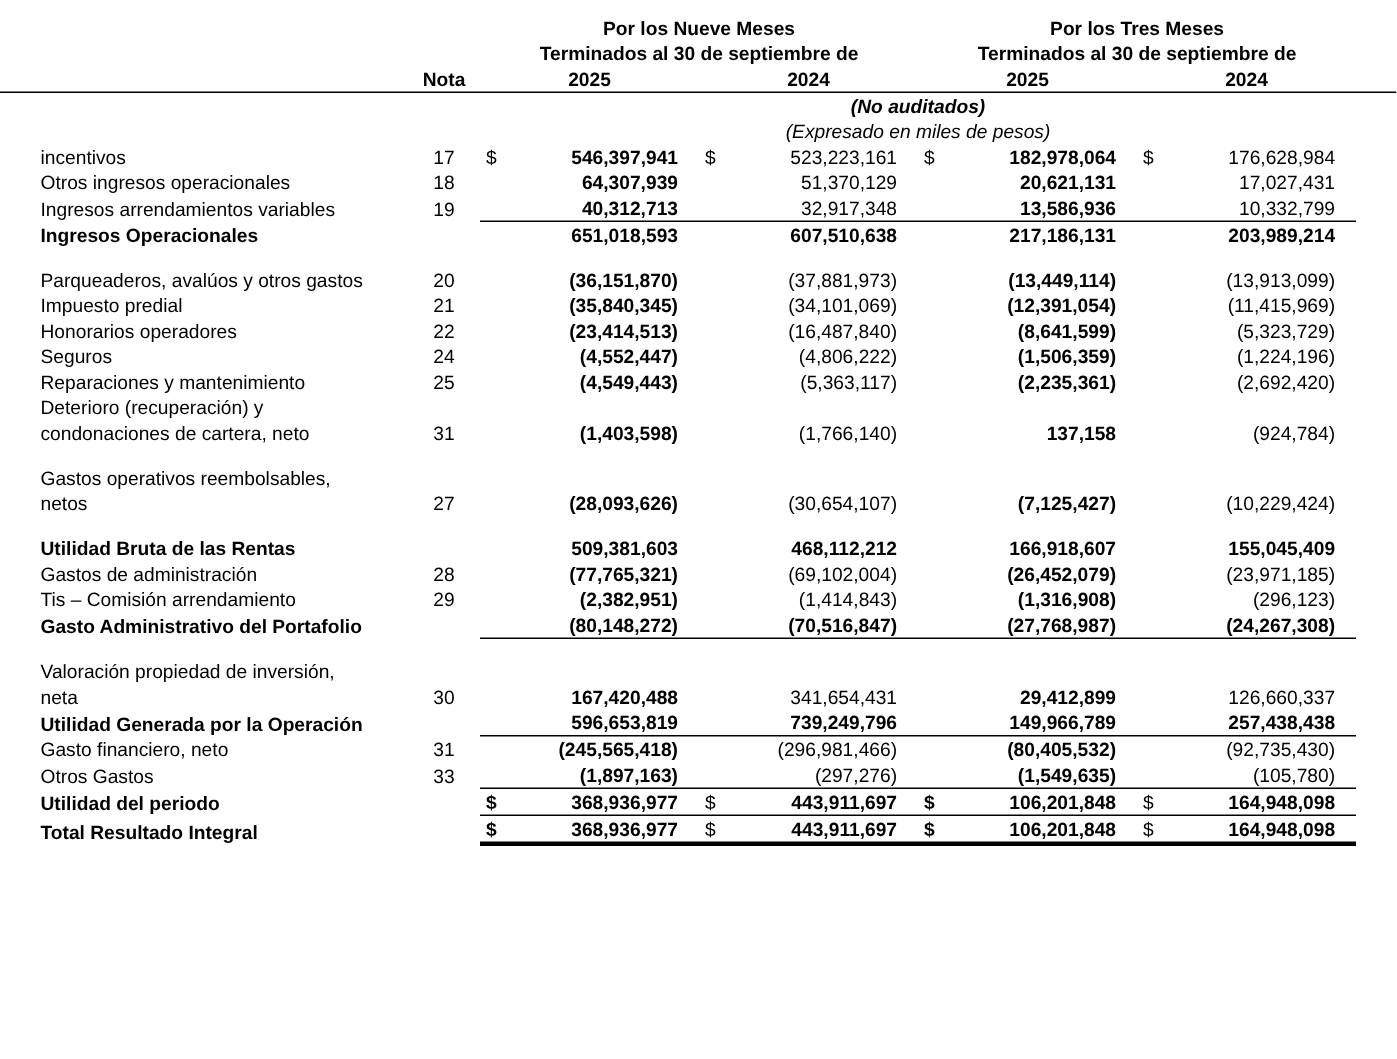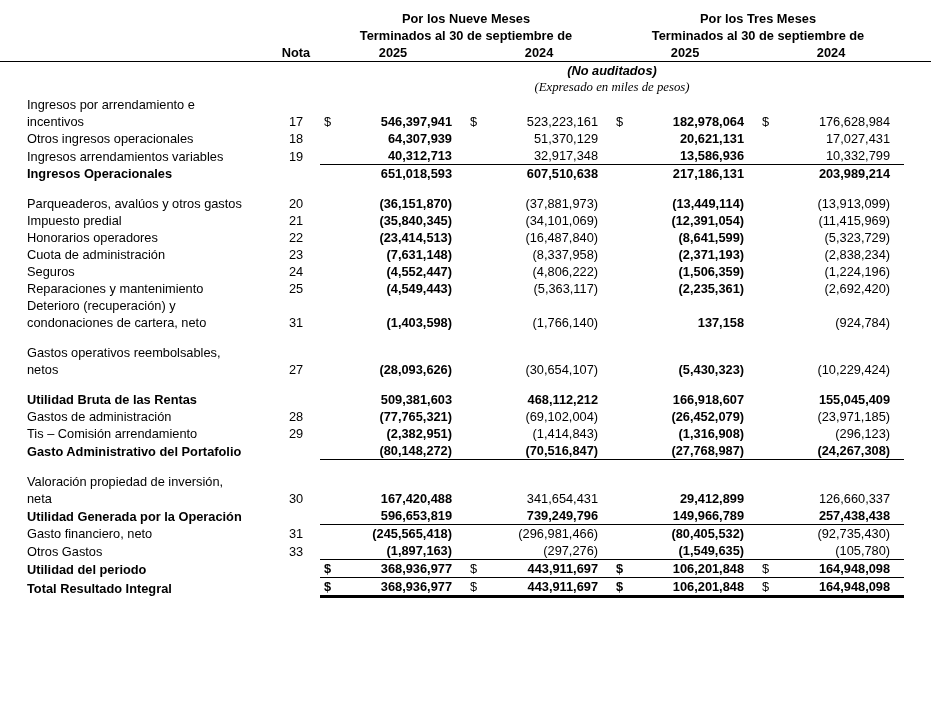--- a/index.html
+++ b/index.html
@@ -81,21 +81,21 @@
     border-bottom: 1.6px solid #000;
     text-align: center;
   }
   
   tr.ruled td.rl { border-top: 1.3px solid #000; }
   tr.ruledbelow td.rl { border-bottom: 1.3px solid #000; }
   tr.ruledthick td.rl { border-bottom: 3.2px solid #000; }
 
   td.spacer { height: 13px; }
   .ital { font-style: italic; font-weight: bold; }
-  .ital2 { font-style: italic; font-family: Liberation Serif, serif; }
+  .ital2 { font-style: italic; }
   .centerwide { text-align: center; }
 </style>
 </head>
 <body>
 
 <div class="sheet">
   <table class="fin">
     <colgroup>
       <col class="c-label">
         <col class="c-note">
@@ -141,24 +141,20 @@
       </tr>
       <tr>
         <td></td>
         <td></td>
         <td class="centerwide ital2" colspan="8">(Expresado en miles de pesos)</td>
         <td></td>
       </tr>
     </thead>
     <tbody id="rows-body">
         <tr>
-          <td class="label">Ingresos por arrendamiento e</td>
-          <td colspan="10"></td>
-        </tr>
-        <tr>
           <td class="label">incentivos</td>
           <td class="note">17</td>
           <td class="cur rl">$</td>
           <td class="val rl b">546,397,941</td>
           <td class="cur rl">$</td>
           <td class="val rl">523,223,161</td>
           <td class="cur rl">$</td>
           <td class="val rl b">182,978,064</td>
           <td class="cur rl">$</td>
           <td class="val rl">176,628,984</td>
@@ -239,33 +235,20 @@
           <td class="val rl b">(23,414,513)</td>
           <td class="cur rl"></td>
           <td class="val rl">(16,487,840)</td>
           <td class="cur rl"></td>
           <td class="val rl b">(8,641,599)</td>
           <td class="cur rl"></td>
           <td class="val rl">(5,323,729)</td>
           <td></td>
         </tr>
         <tr>
-          <td class="label">Cuota de administración</td>
-          <td class="note">23</td>
-          <td class="cur rl"></td>
-          <td class="val rl b">(7,631,148)</td>
-          <td class="cur rl"></td>
-          <td class="val rl">(8,337,958)</td>
-          <td class="cur rl"></td>
-          <td class="val rl b">(2,371,193)</td>
-          <td class="cur rl"></td>
-          <td class="val rl">(2,838,234)</td>
-          <td></td>
-        </tr>
-        <tr>
           <td class="label">Seguros</td>
           <td class="note">24</td>
           <td class="cur rl"></td>
           <td class="val rl b">(4,552,447)</td>
           <td class="cur rl"></td>
           <td class="val rl">(4,806,222)</td>
           <td class="cur rl"></td>
           <td class="val rl b">(1,506,359)</td>
           <td class="cur rl"></td>
           <td class="val rl">(1,224,196)</td>
@@ -309,21 +292,21 @@
           <td colspan="10"></td>
         </tr>
         <tr>
           <td class="label">netos</td>
           <td class="note">27</td>
           <td class="cur rl"></td>
           <td class="val rl b">(28,093,626)</td>
           <td class="cur rl"></td>
           <td class="val rl">(30,654,107)</td>
           <td class="cur rl"></td>
-          <td class="val rl b">(5,430,323)</td>
+          <td class="val rl b">(7,125,427)</td>
           <td class="cur rl"></td>
           <td class="val rl">(10,229,424)</td>
           <td></td>
         </tr>
         <tr>
           <td class="spacer" colspan="11"></td>
         </tr>
         <tr>
           <td class="label b">Utilidad Bruta de las Rentas</td>
           <td class="note"></td>

